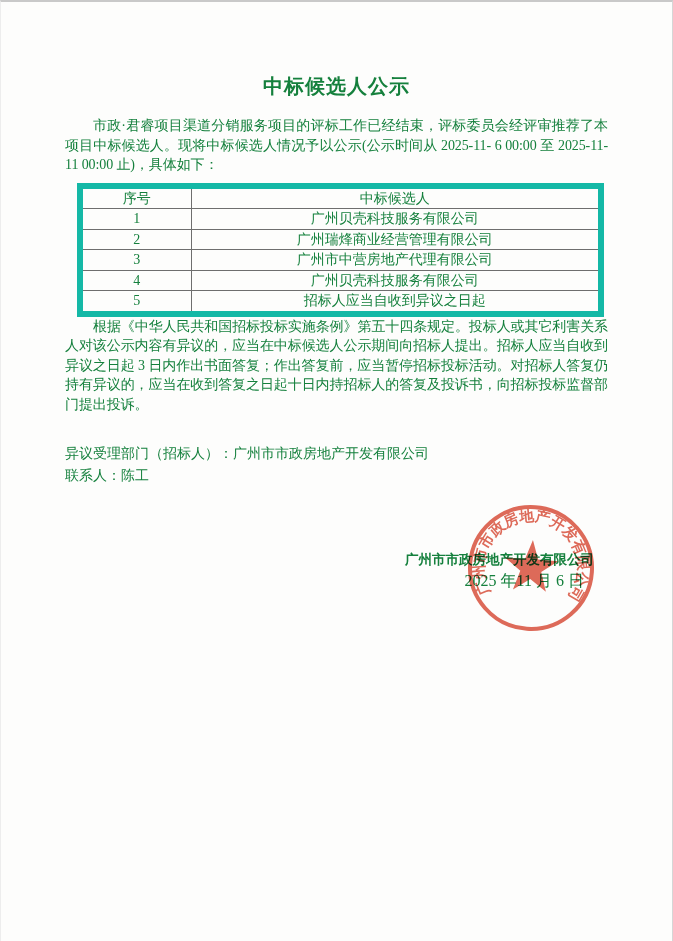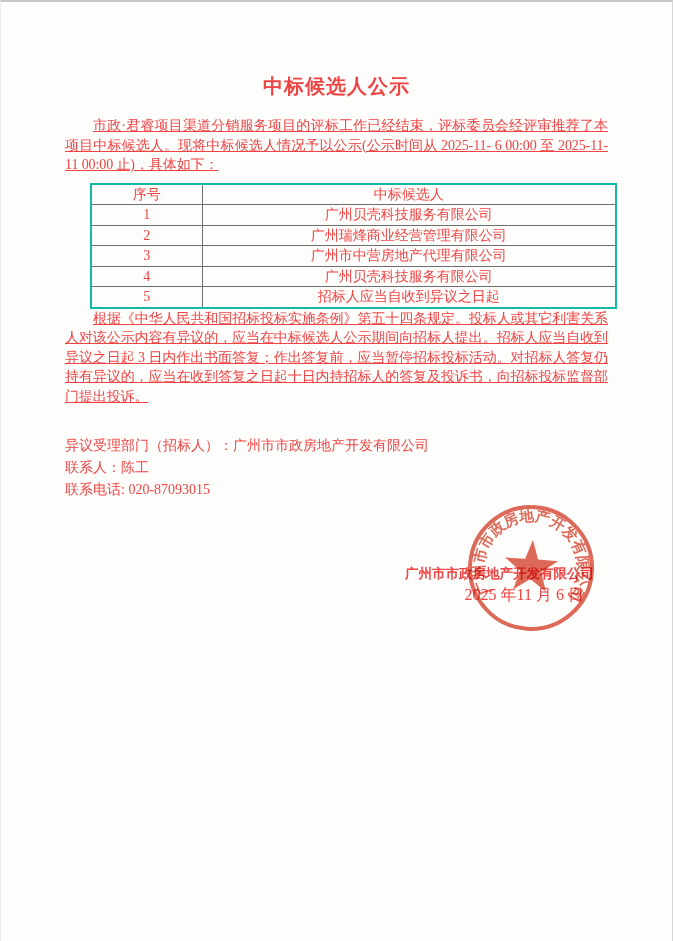--- a/index.html
+++ b/index.html
@@ -8,50 +8,49 @@
     width: 673px;
     height: 941px;
     margin: 0 auto;
     background: #fdfdfc;
     border-top: 2px solid #c9c9c9;
     border-right: 1px solid #d6d6d6;
     border-left: 1px solid #ededed;
     box-sizing: border-box;
     overflow: hidden;
     font-family: "Liberation Serif", "DejaVu Serif", serif;
-    color: #ef4444;
+    color: #15803d;
   }
   .content {
     padding: 71px 64px 0 64px;
   }
   .doc-title {
     margin: 0;
     font-size: 20px;
     font-weight: bold;
     text-align: center;
     letter-spacing: 1px;
     line-height: 26px;
   }
   .para {
     margin: 0;
     font-size: 14px;
     line-height: 19.5px;
     text-align: justify;
     text-indent: 2em;
     letter-spacing: -0.1px;
-    text-decoration: underline;
   }
   .para.intro { margin-top: 17px; }
   .para.regulation { }
   table.candidates {
     border-collapse: collapse;
     table-layout: fixed;
     width: 527px;
-    margin: 8px 0 0 25px;
-    border: 2px solid #14b8a6;
+    margin: 8px 0 0 12px;
+    border: 6px solid #14b8a6;
   }
   table.candidates th, table.candidates td {
     border: 1.6px solid #6e6e6e;
     font-size: 14px;
     font-weight: normal;
     text-align: center;
     padding: 1px 2px;
     line-height: 17.5px;
     overflow: hidden;
     white-space: nowrap;
@@ -135,21 +134,20 @@
           <td>招标人应当自收到异议之日起</td>
         </tr>
       </tbody>
     </table>
 
     <p class="para regulation">根据《中华人民共和国招标投标实施条例》第五十四条规定。投标人或其它利害关系人对该公示内容有异议的，应当在中标候选人公示期间向招标人提出。招标人应当自收到异议之日起 3 日内作出书面答复；作出答复前，应当暂停招标投标活动。对招标人答复仍持有异议的，应当在收到答复之日起十日内持招标人的答复及投诉书，向招标投标监督部门提出投诉。</p>
 
     <div class="contact">
       <div>异议受理部门（招标人）：广州市市政房地产开发有限公司</div>
       <div>联系人：陈工</div>
-      <div>联系电话: 020-87093015</div>
     </div>
 
     <div class="signature">
       <div class="company">广州市市政房地产开发有限公司</div>
       <div class="date">2025 年11 月 6 日</div>
     </div>
 
   </div>
 
   <div class="seal">

